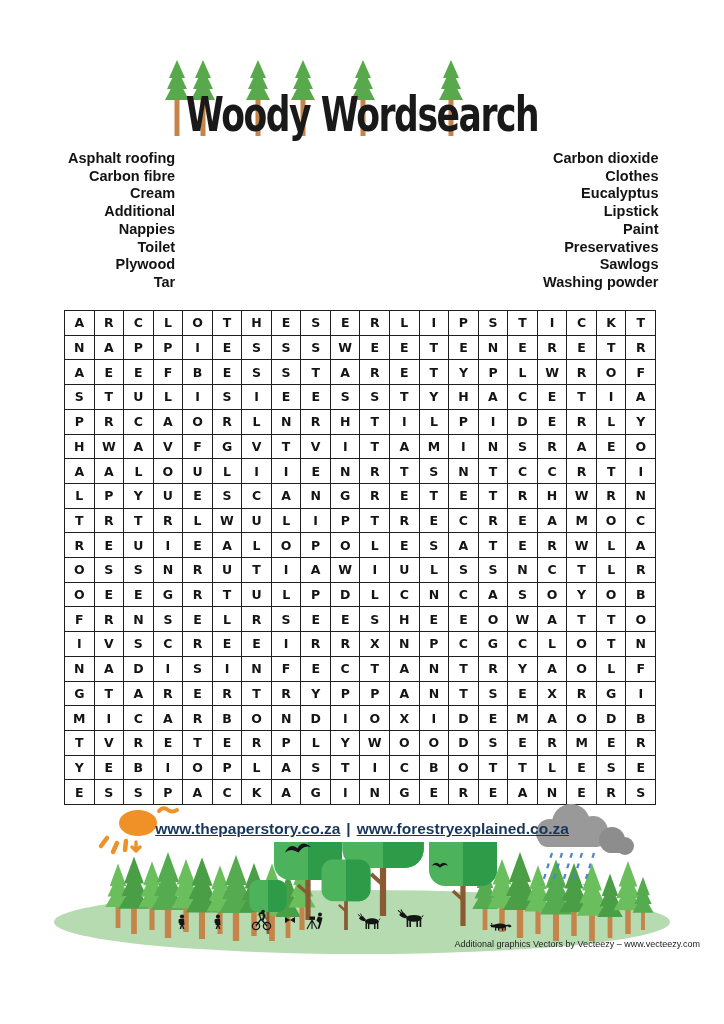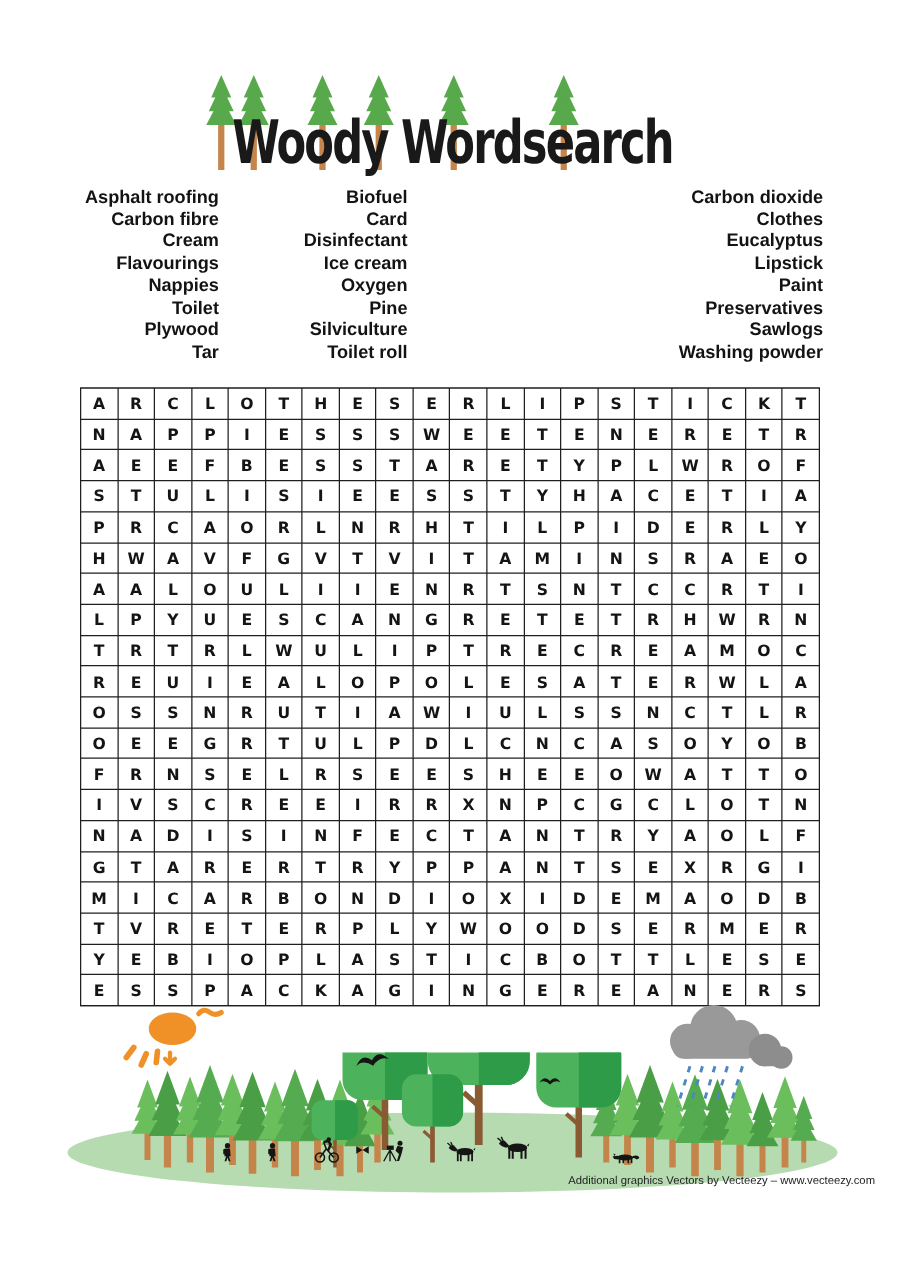--- a/index.html
+++ b/index.html
@@ -79,35 +79,25 @@
       <polygon points="13,19 1,42 25,42" fill="#57a94b"></polygon>
     </svg>
     <div class="logo-text">Woody Wordsearch</div>
   </div>
 
   <div class="words">
     <div class="wcol wcol1">
         <div class="word">Asphalt roofing</div>
         <div class="word">Carbon fibre</div>
         <div class="word">Cream</div>
-        <div class="word">Flavourings</div>
+        <div class="word">Additional</div>
         <div class="word">Nappies</div>
         <div class="word">Toilet</div>
         <div class="word">Plywood</div>
         <div class="word">Tar</div>
-      </div>
-    <div class="wcol wcol2">
-        <div class="word">Biofuel</div>
-        <div class="word">Card</div>
-        <div class="word">Disinfectant</div>
-        <div class="word">Ice cream</div>
-        <div class="word">Oxygen</div>
-        <div class="word">Pine</div>
-        <div class="word">Silviculture</div>
-        <div class="word">Toilet roll</div>
       </div>
     <div class="wcol wcol4">
         <div class="word">Carbon dioxide</div>
         <div class="word">Clothes</div>
         <div class="word">Eucalyptus</div>
         <div class="word">Lipstick</div>
         <div class="word">Paint</div>
         <div class="word">Preservatives</div>
         <div class="word">Sawlogs</div>
         <div class="word">Washing powder</div>
@@ -510,20 +500,23 @@
       <div class="cell">E</div>
       <div class="cell">R</div>
       <div class="cell">E</div>
       <div class="cell">A</div>
       <div class="cell">N</div>
       <div class="cell">E</div>
       <div class="cell">R</div>
       <div class="cell">S</div>
     </div>
 
+  <div class="links">
+    <a>www.thepaperstory.co.za</a><span class="sep">|</span><a>www.forestryexplained.co.za</a>
+  </div>
 
   <svg class="sun-svg" width="92" height="72" viewBox="0 0 92 72">
     <ellipse cx="42" cy="19" rx="19" ry="13" fill="#ef9126"></ellipse>
     <path d="M63,7 q4,-5 9,-1 q4,3 9,0" stroke="#ef9126" stroke-width="4" fill="none" stroke-linecap="round"></path>
     <path d="M11,34 l-6,8" stroke="#ef9126" stroke-width="4.5" fill="none" stroke-linecap="round"></path>
     <path d="M21,39 l-4,9" stroke="#ef9126" stroke-width="4.5" fill="none" stroke-linecap="round"></path>
     <path d="M30,37 l-1,9" stroke="#ef9126" stroke-width="4.5" fill="none" stroke-linecap="round"></path>
     <path d="M40,38 l0,9 m0,0 l-4,-4 m4,4 l4,-4" stroke="#ef9126" stroke-width="3.4" fill="none" stroke-linecap="round"></path>
   </svg>
 

